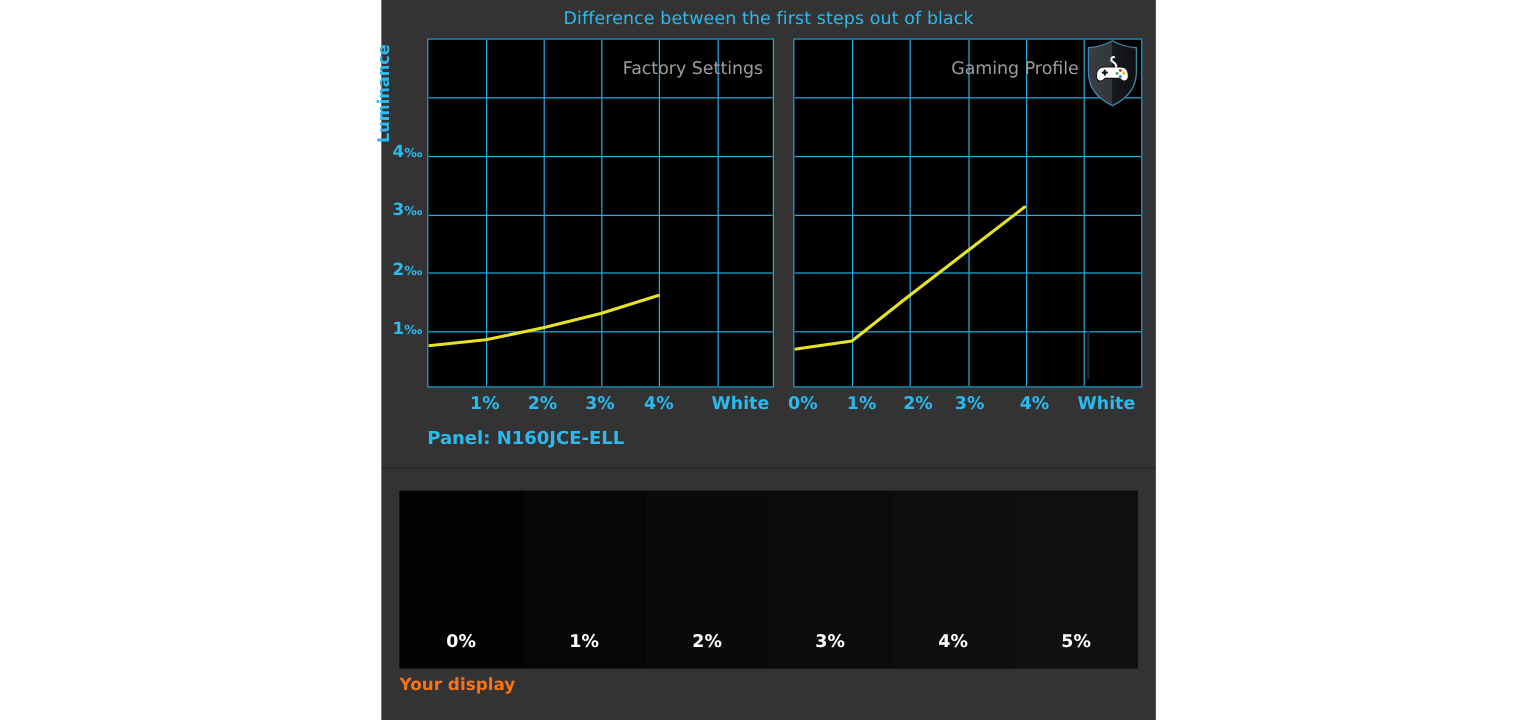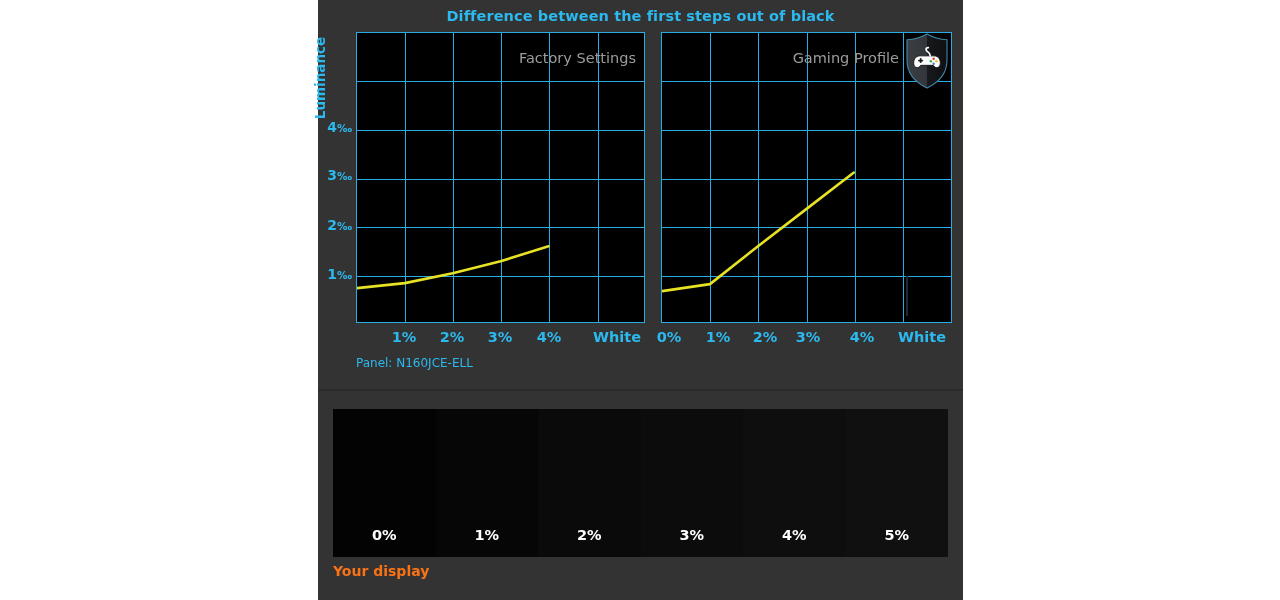--- a/index.html
+++ b/index.html
@@ -61,21 +61,21 @@
 
   
   .chart-title {
     position: absolute;
     left: 0;
     top: 8px;
     width: 645px;
     text-align: center;
     color: #2cb9ee;
     font-size: 14.5px;
-    font-weight: bold;
+    font-weight: normal;
     letter-spacing: 0.1px;
     white-space: nowrap;
   }
 
   
   .y-axis-title {
     position: absolute;
     left: -6px;
     top: 28px;
     width: 100px;
@@ -169,22 +169,22 @@
     text-align: center;
     transform: translateX(-50%);
   }
 
   
   .panel-name {
     position: absolute;
     left: 38px;
     top: 356px;
     color: #2cb9ee;
-    font-size: 12px;
-    font-weight: normal;
+    font-size: 15px;
+    font-weight: bold;
     white-space: nowrap;
   }
 
   
   .strip-wrap {
     position: absolute;
     left: 15px;
     top: 18px;
     width: 615px;
     height: 148px;

